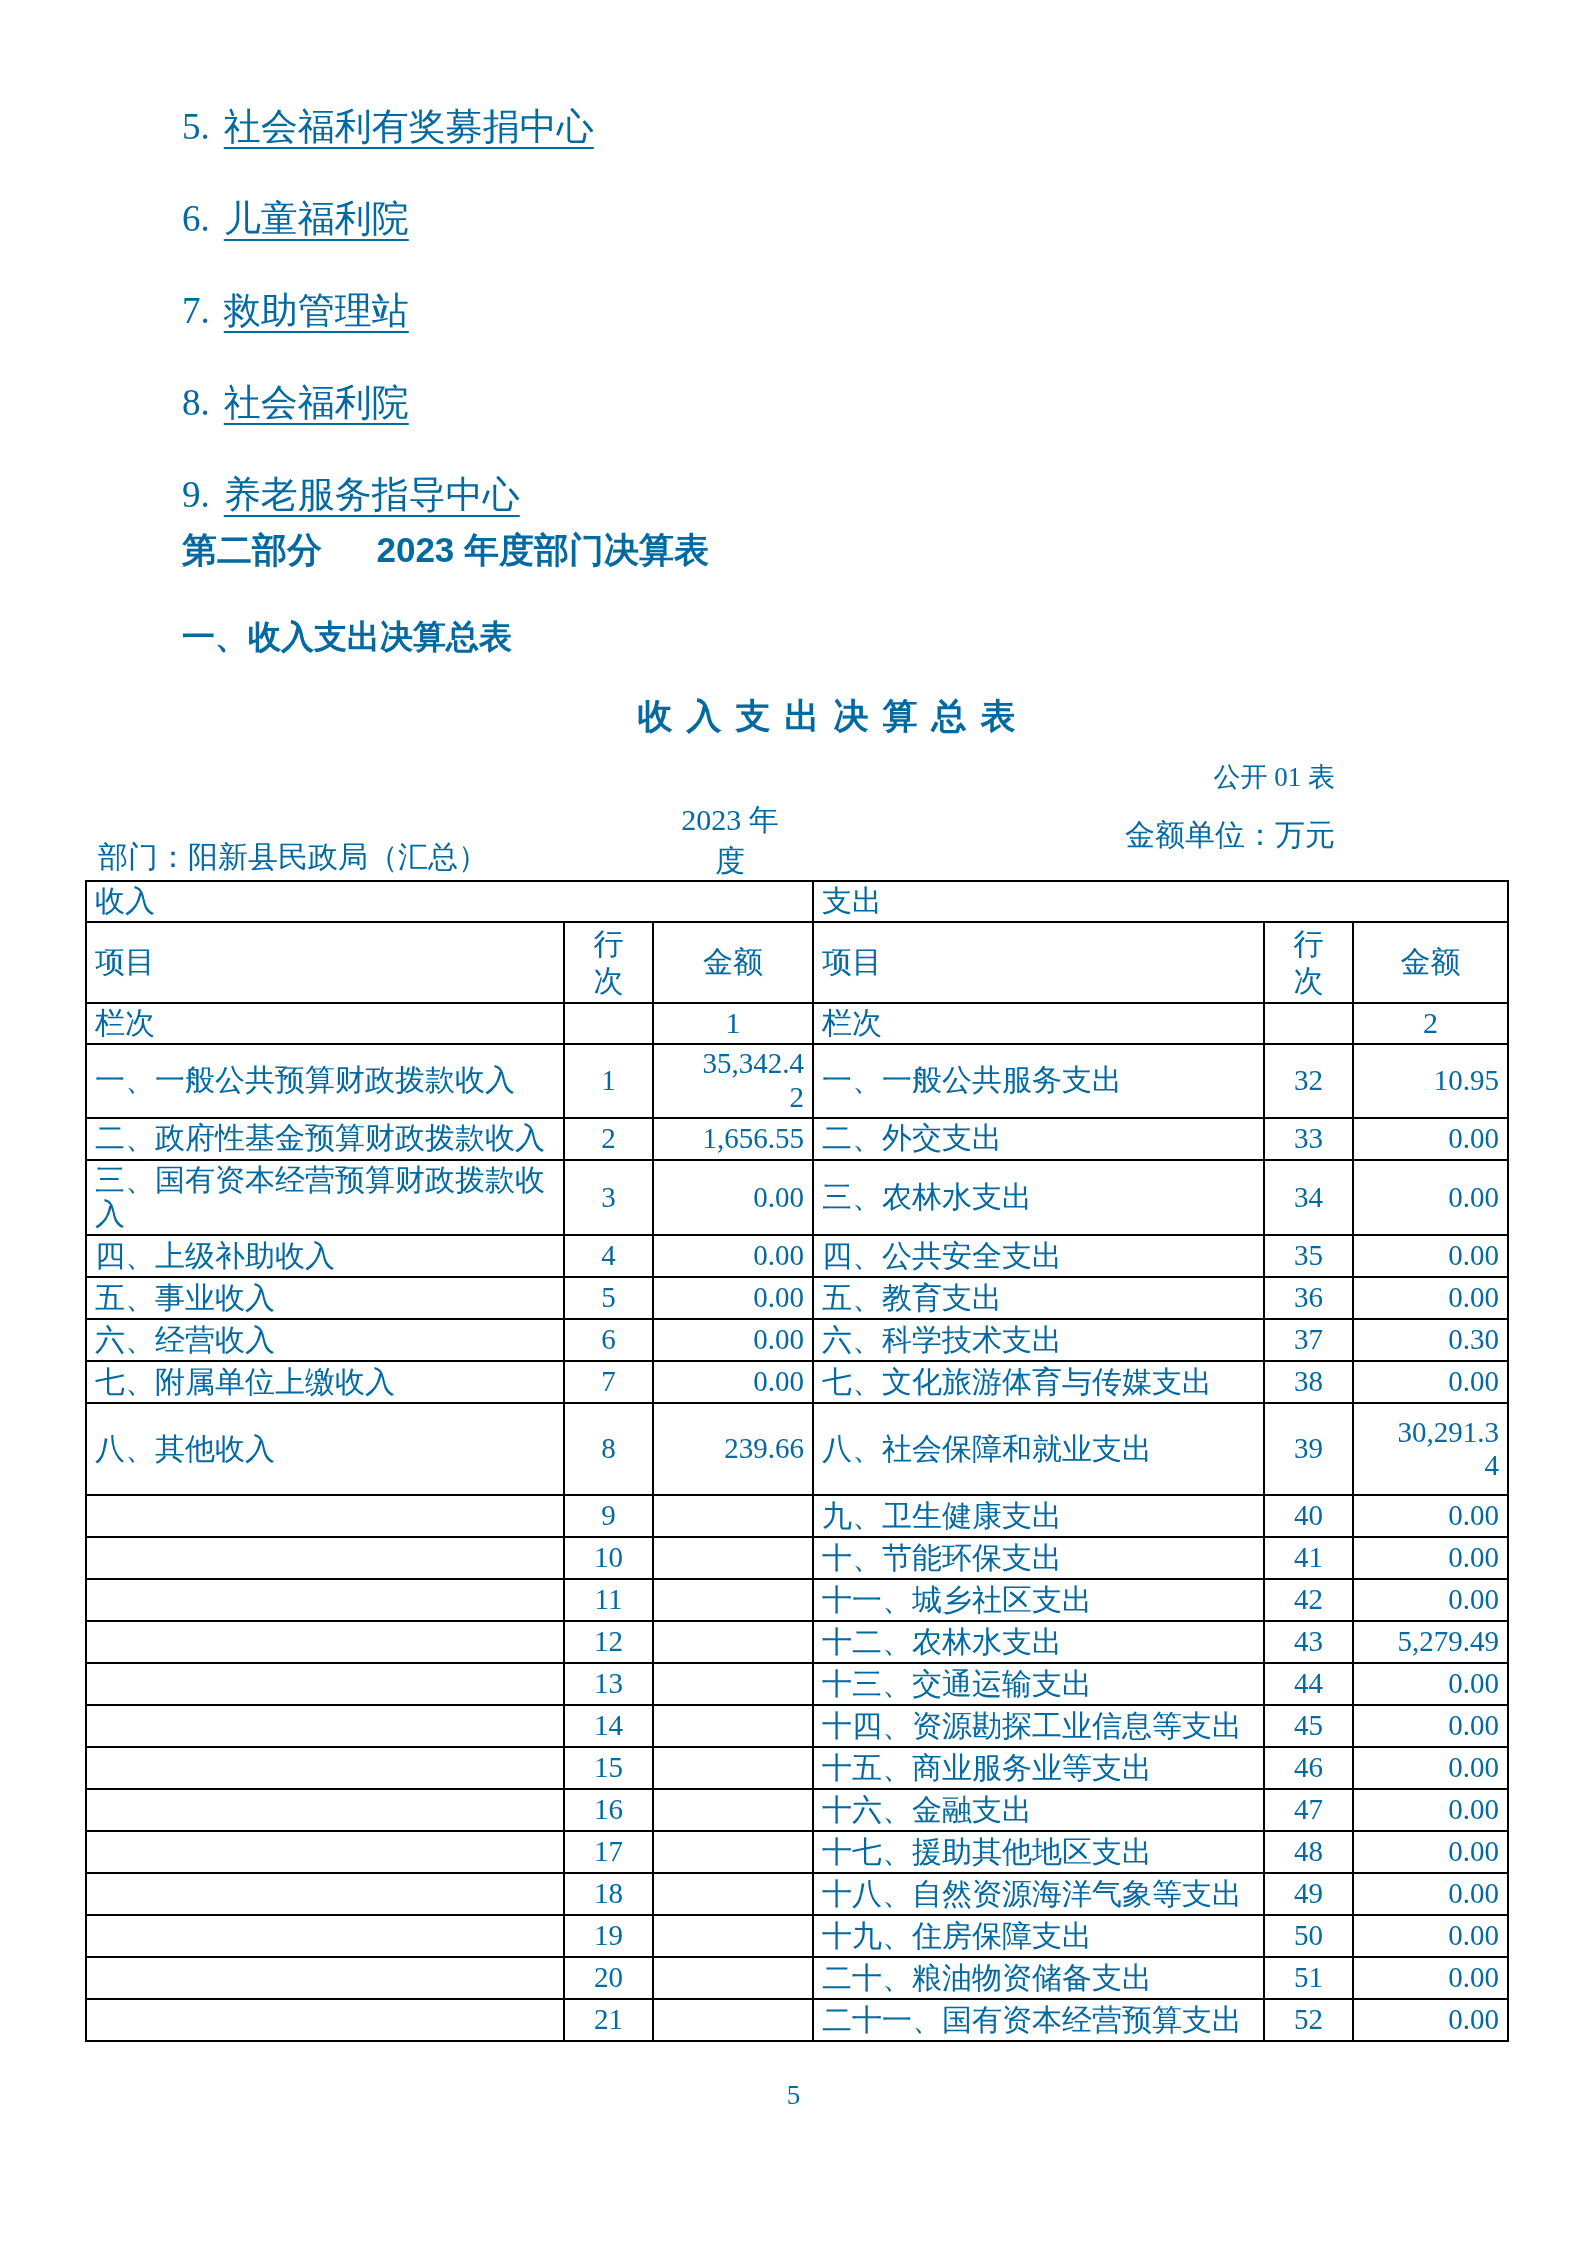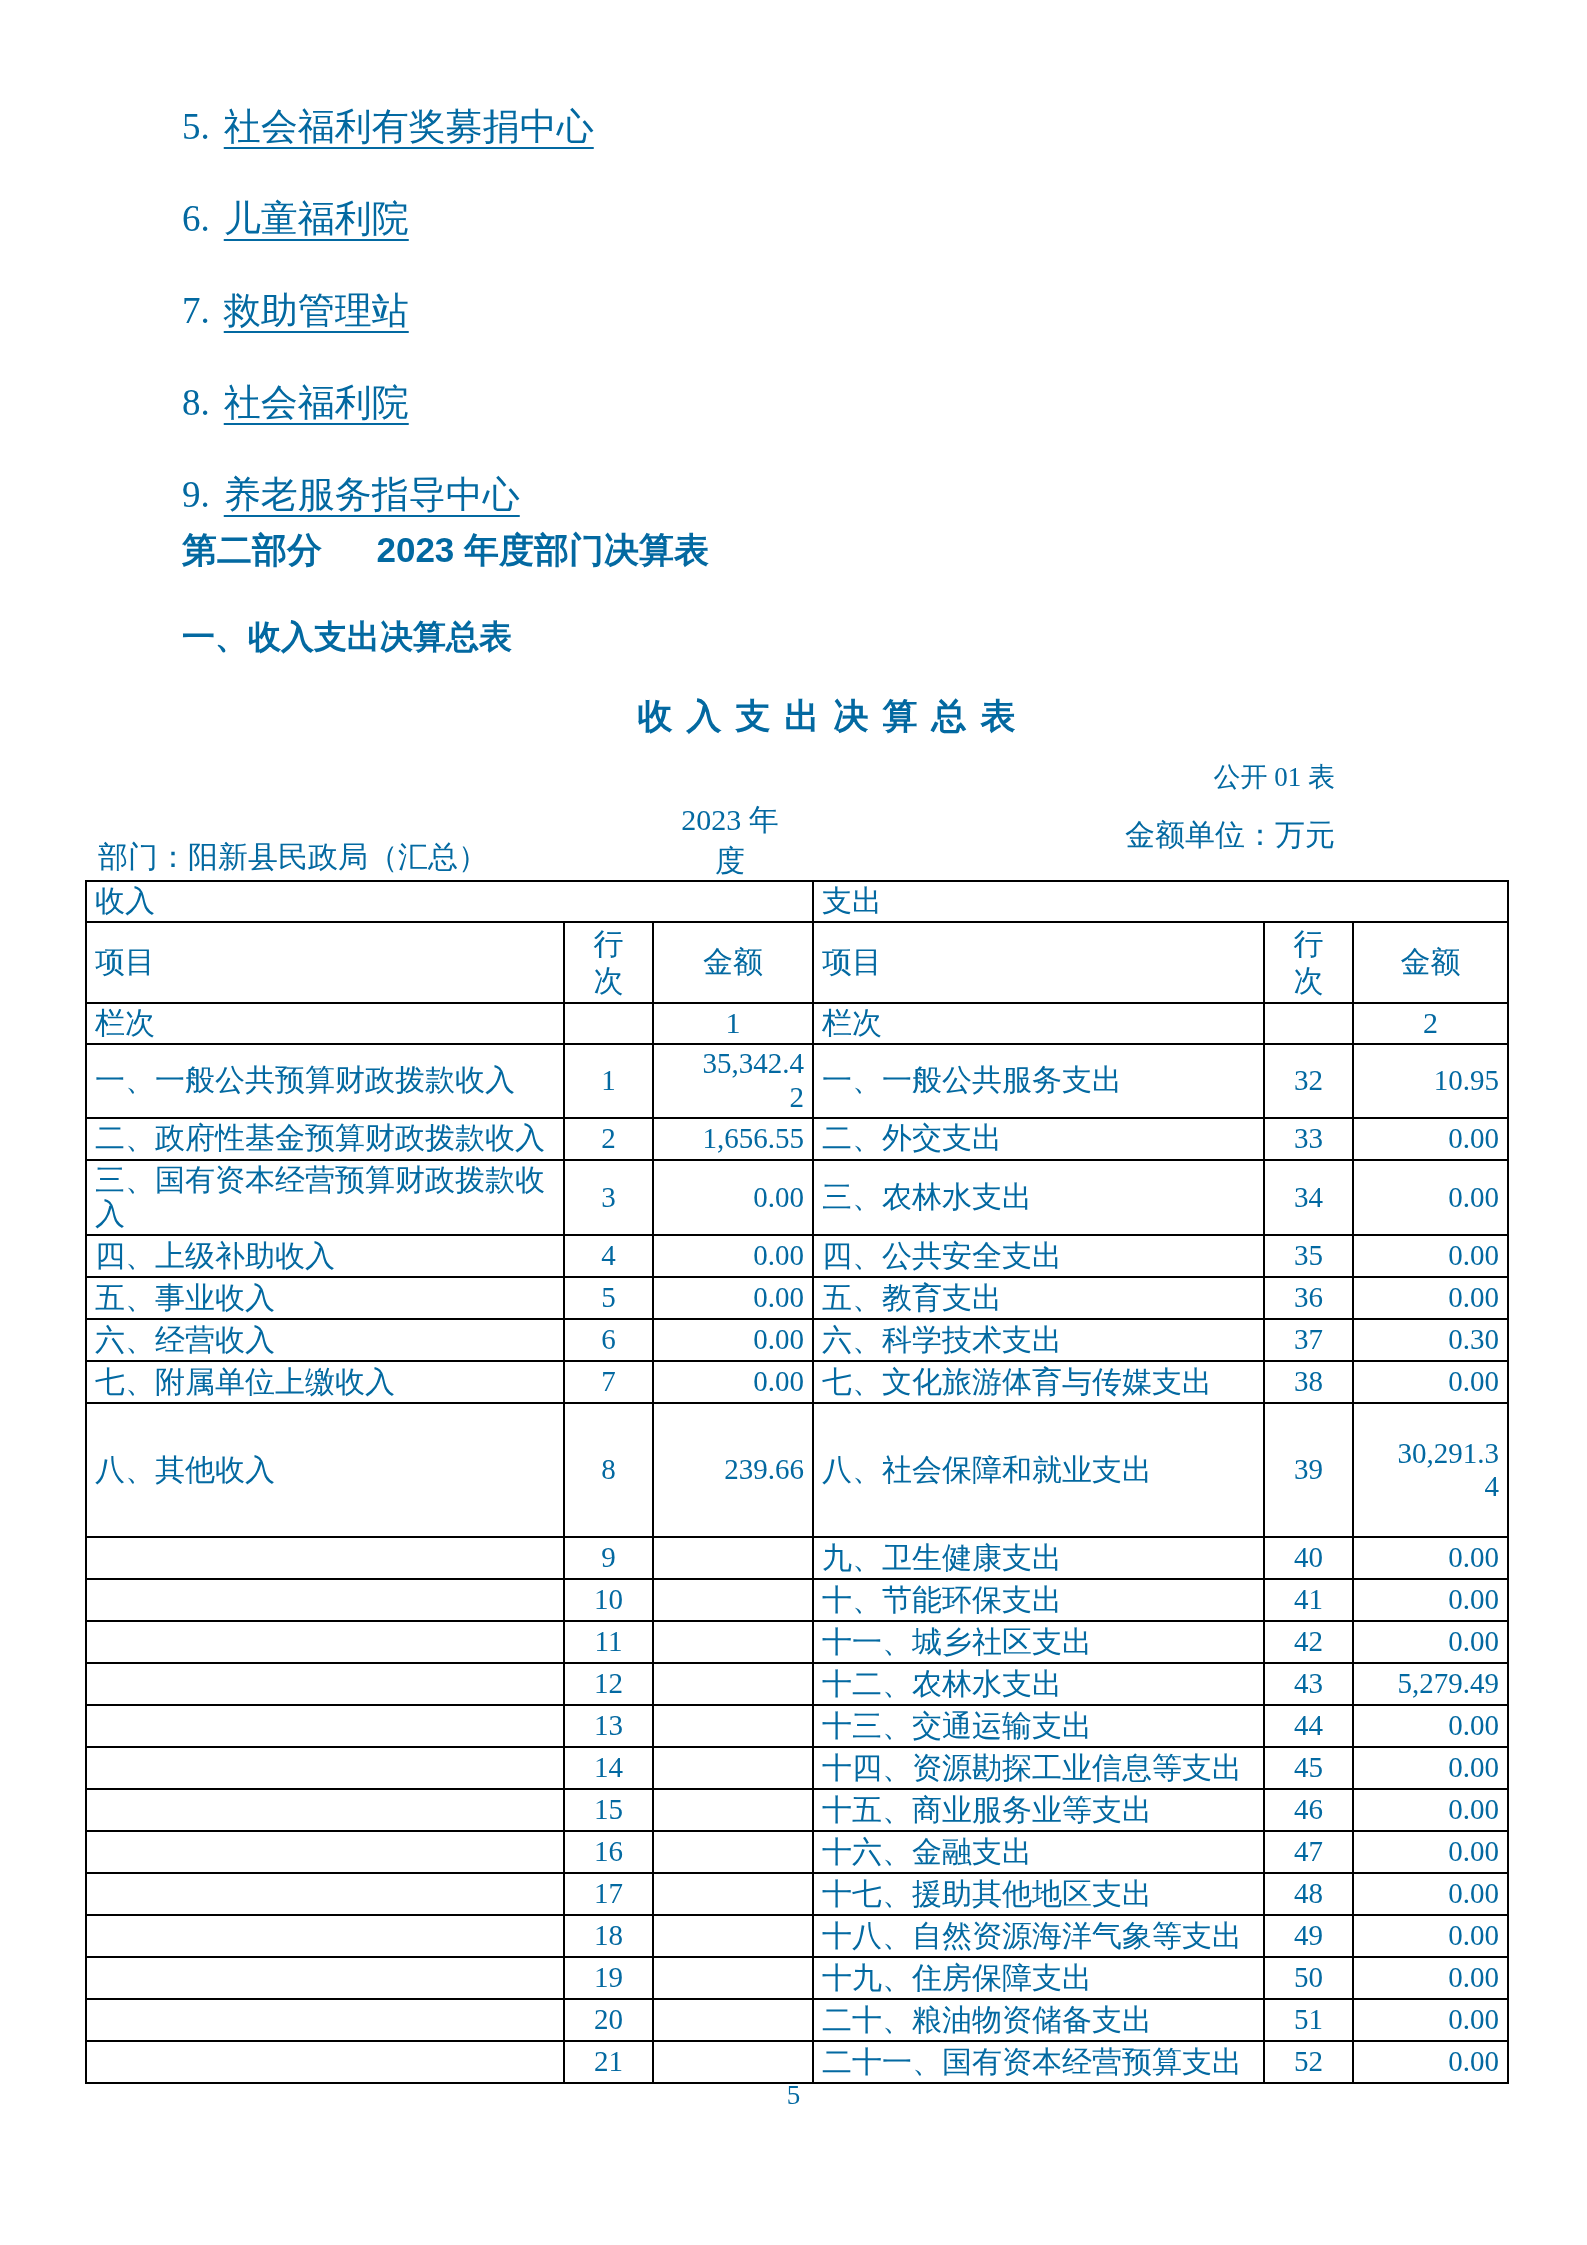--- a/index.html
+++ b/index.html
@@ -62,21 +62,21 @@
     padding:2px 8px;
     overflow:hidden;
     line-height:1.16;
   }
   tr.hrow1{height:36px;}
   tr.hrow2{height:76px;}
   tr.hrow3{height:40px;margin-left:31px;}
   tbody.rows tr{height:42px;}
   tbody.rows tr:nth-child(1){height:74px;border-radius:20px;}
   tbody.rows tr:nth-child(3){height:74px;}
-  tbody.rows tr:nth-child(8){height:134px;}
+  tbody.rows tr:nth-child(8){height:92px;}
   .cell-left{text-align:left;}
   .cell-center{text-align:center;}
   td.amount{text-align:right;font-size:29px;}
   td.rownum{text-align:center;font-size:29px;}
   .vert{display:inline-block;width:1.08em;word-break:break-all;line-height:1.25;vertical-align:middle;text-align:center;}
   .num-wrap{display:inline-block;max-width:106px;word-break:break-all;text-align:right;}
   
   .page-num{position:absolute;left:0;right:0;top:2080px;text-align:center;font-size:27px;}
 </style>
 </head>

